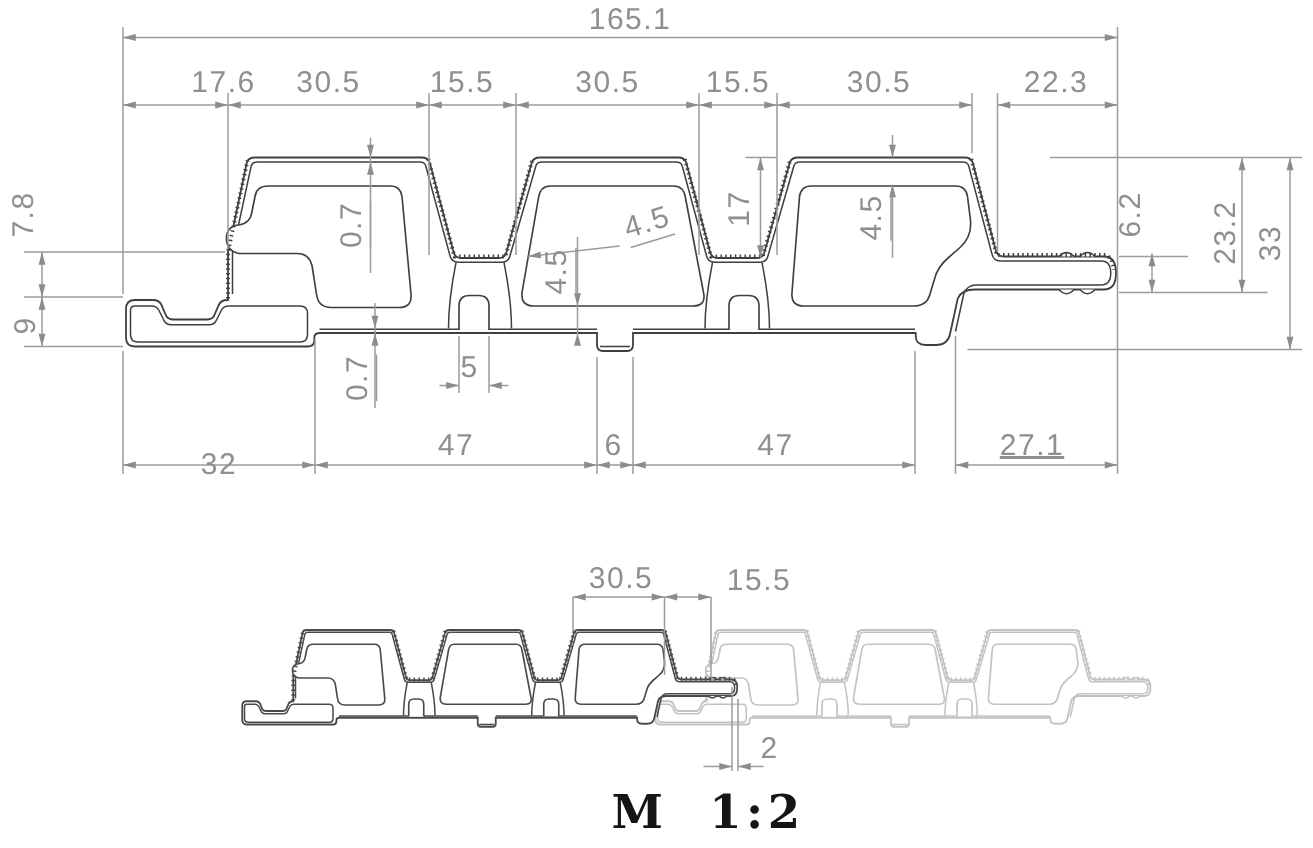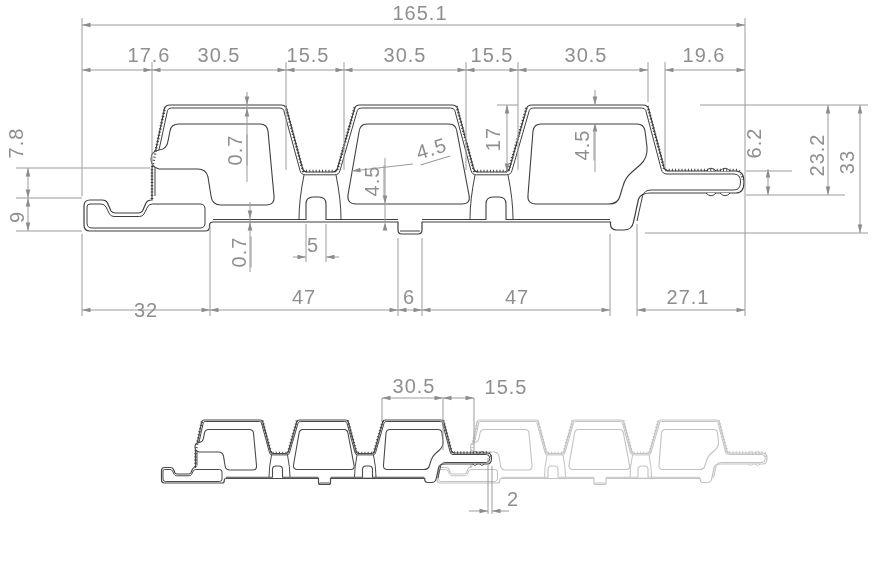--- a/index.html
+++ b/index.html
@@ -236,36 +236,37 @@
   </svg>
 
   <div id="labels">
       <div class="dim-label" style="left: 420px; top: 13px; transform: translate(-50%, -50%) rotate(0deg);">165.1</div>
       <div class="dim-label" style="left: 117px; top: 55px; transform: translate(-50%, -50%) rotate(0deg); margin-left: 32px;">17.6</div>
       <div class="dim-label" style="left: 219px; top: 55px; transform: translate(-50%, -50%) rotate(0deg);">30.5</div>
       <div class="dim-label" style="left: 308px; top: 55px; transform: translate(-50%, -50%) rotate(0deg);">15.5</div>
       <div class="dim-label" style="left: 405px; top: 55px; transform: translate(-50%, -50%) rotate(0deg);">30.5</div>
       <div class="dim-label" style="left: 492px; top: 55px; transform: translate(-50%, -50%) rotate(0deg);">15.5</div>
       <div class="dim-label" style="left: 586px; top: 55px; transform: translate(-50%, -50%) rotate(0deg);">30.5</div>
-      <div class="dim-label" style="left: 704px; top: 55px; transform: translate(-50%, -50%) rotate(0deg);">19.6</div>
+      <div class="dim-label" style="left: 704px; top: 55px; transform: translate(-50%, -50%) rotate(0deg);">22.3</div>
       <div class="dim-label" style="left: 16px; top: 143px; transform: translate(-50%, -50%) rotate(-90deg);">7.8</div>
       <div class="dim-label" style="left: 17px; top: 217px; transform: translate(-50%, -50%) rotate(-90deg);">9</div>
       <div class="dim-label ul" style="left: 236px; top: 150px; transform: translate(-50%, -50%) rotate(-90deg);">0.7</div>
       <div class="dim-label ul" style="left: 240px; top: 252px; transform: translate(-50%, -50%) rotate(-90deg);">0.7</div>
       <div class="dim-label ul" style="left: 373px; top: 181px; transform: translate(-50%, -50%) rotate(-90deg);">4.5</div>
       <div class="dim-label ul" style="left: 432px; top: 150px; transform: translate(-50%, -50%) rotate(-17deg);">4.5</div>
       <div class="dim-label" style="left: 493px; top: 139px; transform: translate(-50%, -50%) rotate(-90deg);">17</div>
       <div class="dim-label ul" style="left: 583px; top: 145px; transform: translate(-50%, -50%) rotate(-90deg);">4.5</div>
       <div class="dim-label" style="left: 313px; top: 245px; transform: translate(-50%, -50%) rotate(0deg);">5</div>
       <div class="dim-label" style="left: 754px; top: 143px; transform: translate(-50%, -50%) rotate(-90deg);">6.2</div>
       <div class="dim-label" style="left: 817px; top: 155px; transform: translate(-50%, -50%) rotate(-90deg);">23.2</div>
       <div class="dim-label" style="left: 847px; top: 162px; transform: translate(-50%, -50%) rotate(-90deg);">33</div>
       <div class="dim-label" style="left: 146px; top: 310px; transform: translate(-50%, -50%) rotate(0deg);">32</div>
       <div class="dim-label" style="left: 304px; top: 297px; transform: translate(-50%, -50%) rotate(0deg);">47</div>
       <div class="dim-label" style="left: 409px; top: 297px; transform: translate(-50%, -50%) rotate(0deg);">6</div>
       <div class="dim-label" style="left: 517px; top: 297px; transform: translate(-50%, -50%) rotate(0deg);">47</div>
-      <div class="dim-label" style="left: 688px; top: 297px; transform: translate(-50%, -50%) rotate(0deg);">27.1</div>
+      <div class="dim-label" style="left: 688px; top: 297px; transform: translate(-50%, -50%) rotate(0deg); text-decoration: underline;">27.1</div>
       <div class="dim-label" style="left: 414px; top: 386px; transform: translate(-50%, -50%) rotate(0deg);">30.5</div>
       <div class="dim-label" style="left: 506px; top: 387px; transform: translate(-50%, -50%) rotate(0deg);">15.5</div>
       <div class="dim-label" style="left: 513px; top: 499px; transform: translate(-50%, -50%) rotate(0deg);">2</div>
     </div>
 
+  <div class="caption" style="left:472px;top:542px">M 1:2</div>
 </div>
 
 </body></html>

